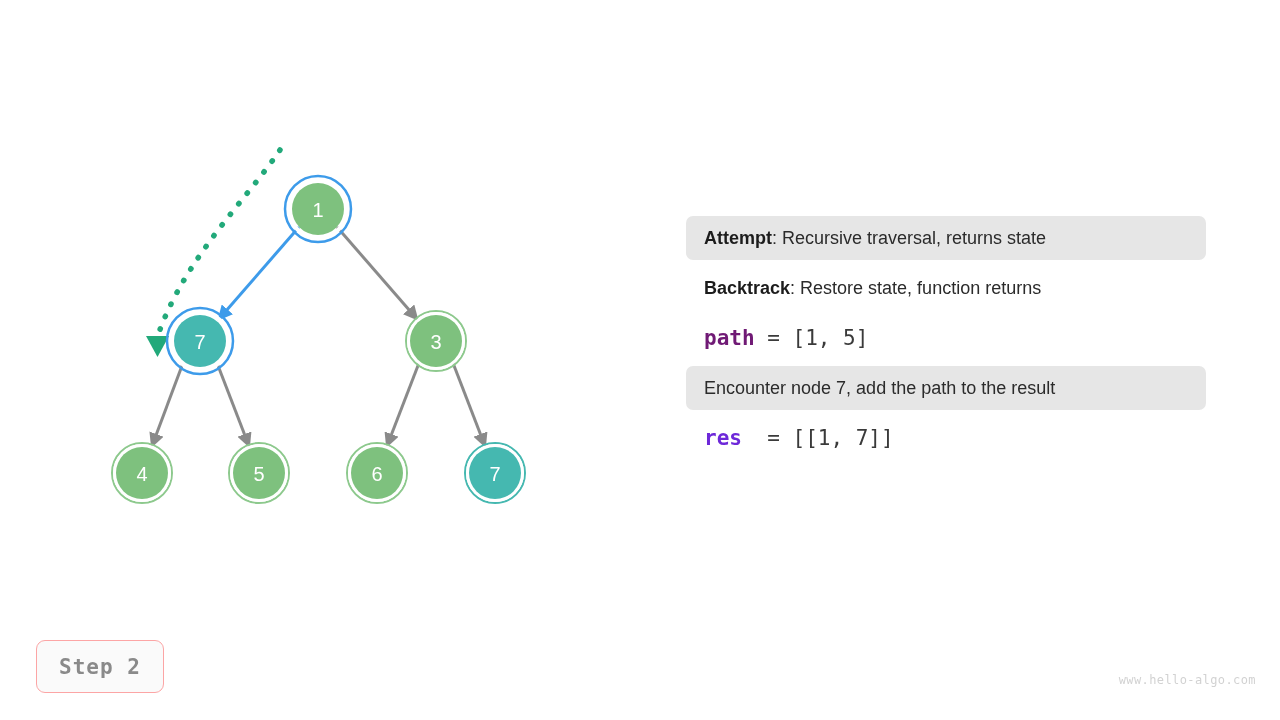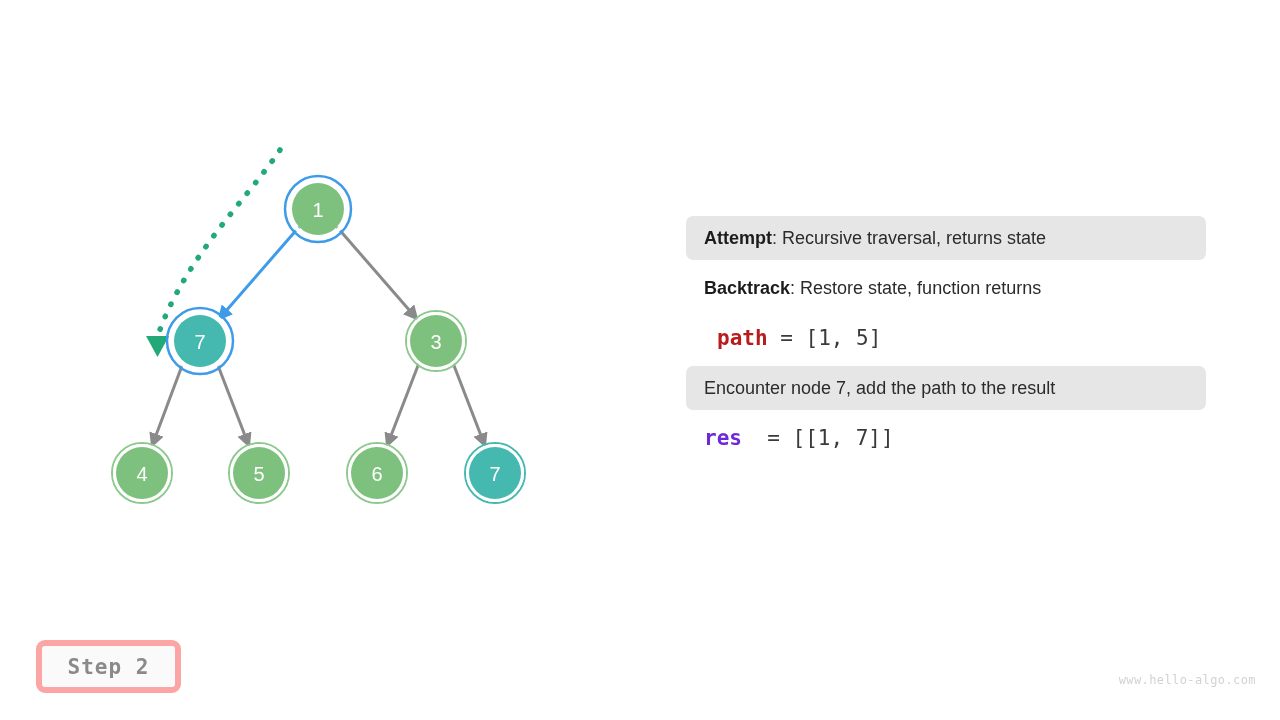--- a/index.html
+++ b/index.html
@@ -75,41 +75,40 @@
     display: flex;
     align-items: center;
     height: 44px;
     padding: 0 18px;
     margin-bottom: 6px;
     font-family: "DejaVu Sans Mono", monospace;
     font-size: 21px;
     white-space: pre;
   }
   .code-row .var-path {
-    color: #b91c1c;
-    font-weight: bold;
-    margin-left: 13px;
+    color: #701a75;
+    font-weight: bold;
   }
   .code-row .var-res {
     color: #6d28d9;
     font-weight: bold;
   }
   .code-row .expr {
     color: #3a3a3a;
   }
 
   
   #step-badge {
     position: absolute;
     left: 36px;
     top: 640px;
-    width: 145px;
+    width: 128px;
     height: 53px;
     box-sizing: border-box;
-    border: 6px solid #fca5a5;
+    border: 1px solid #fca5a5;
     border-radius: 9px;
     background: #fafafa;
     display: flex;
     align-items: center;
     justify-content: center;
     font-family: "DejaVu Sans Mono", monospace;
     font-size: 21px;
     letter-spacing: 1px;
     color: #8a8a8a;
     font-weight: bold;

